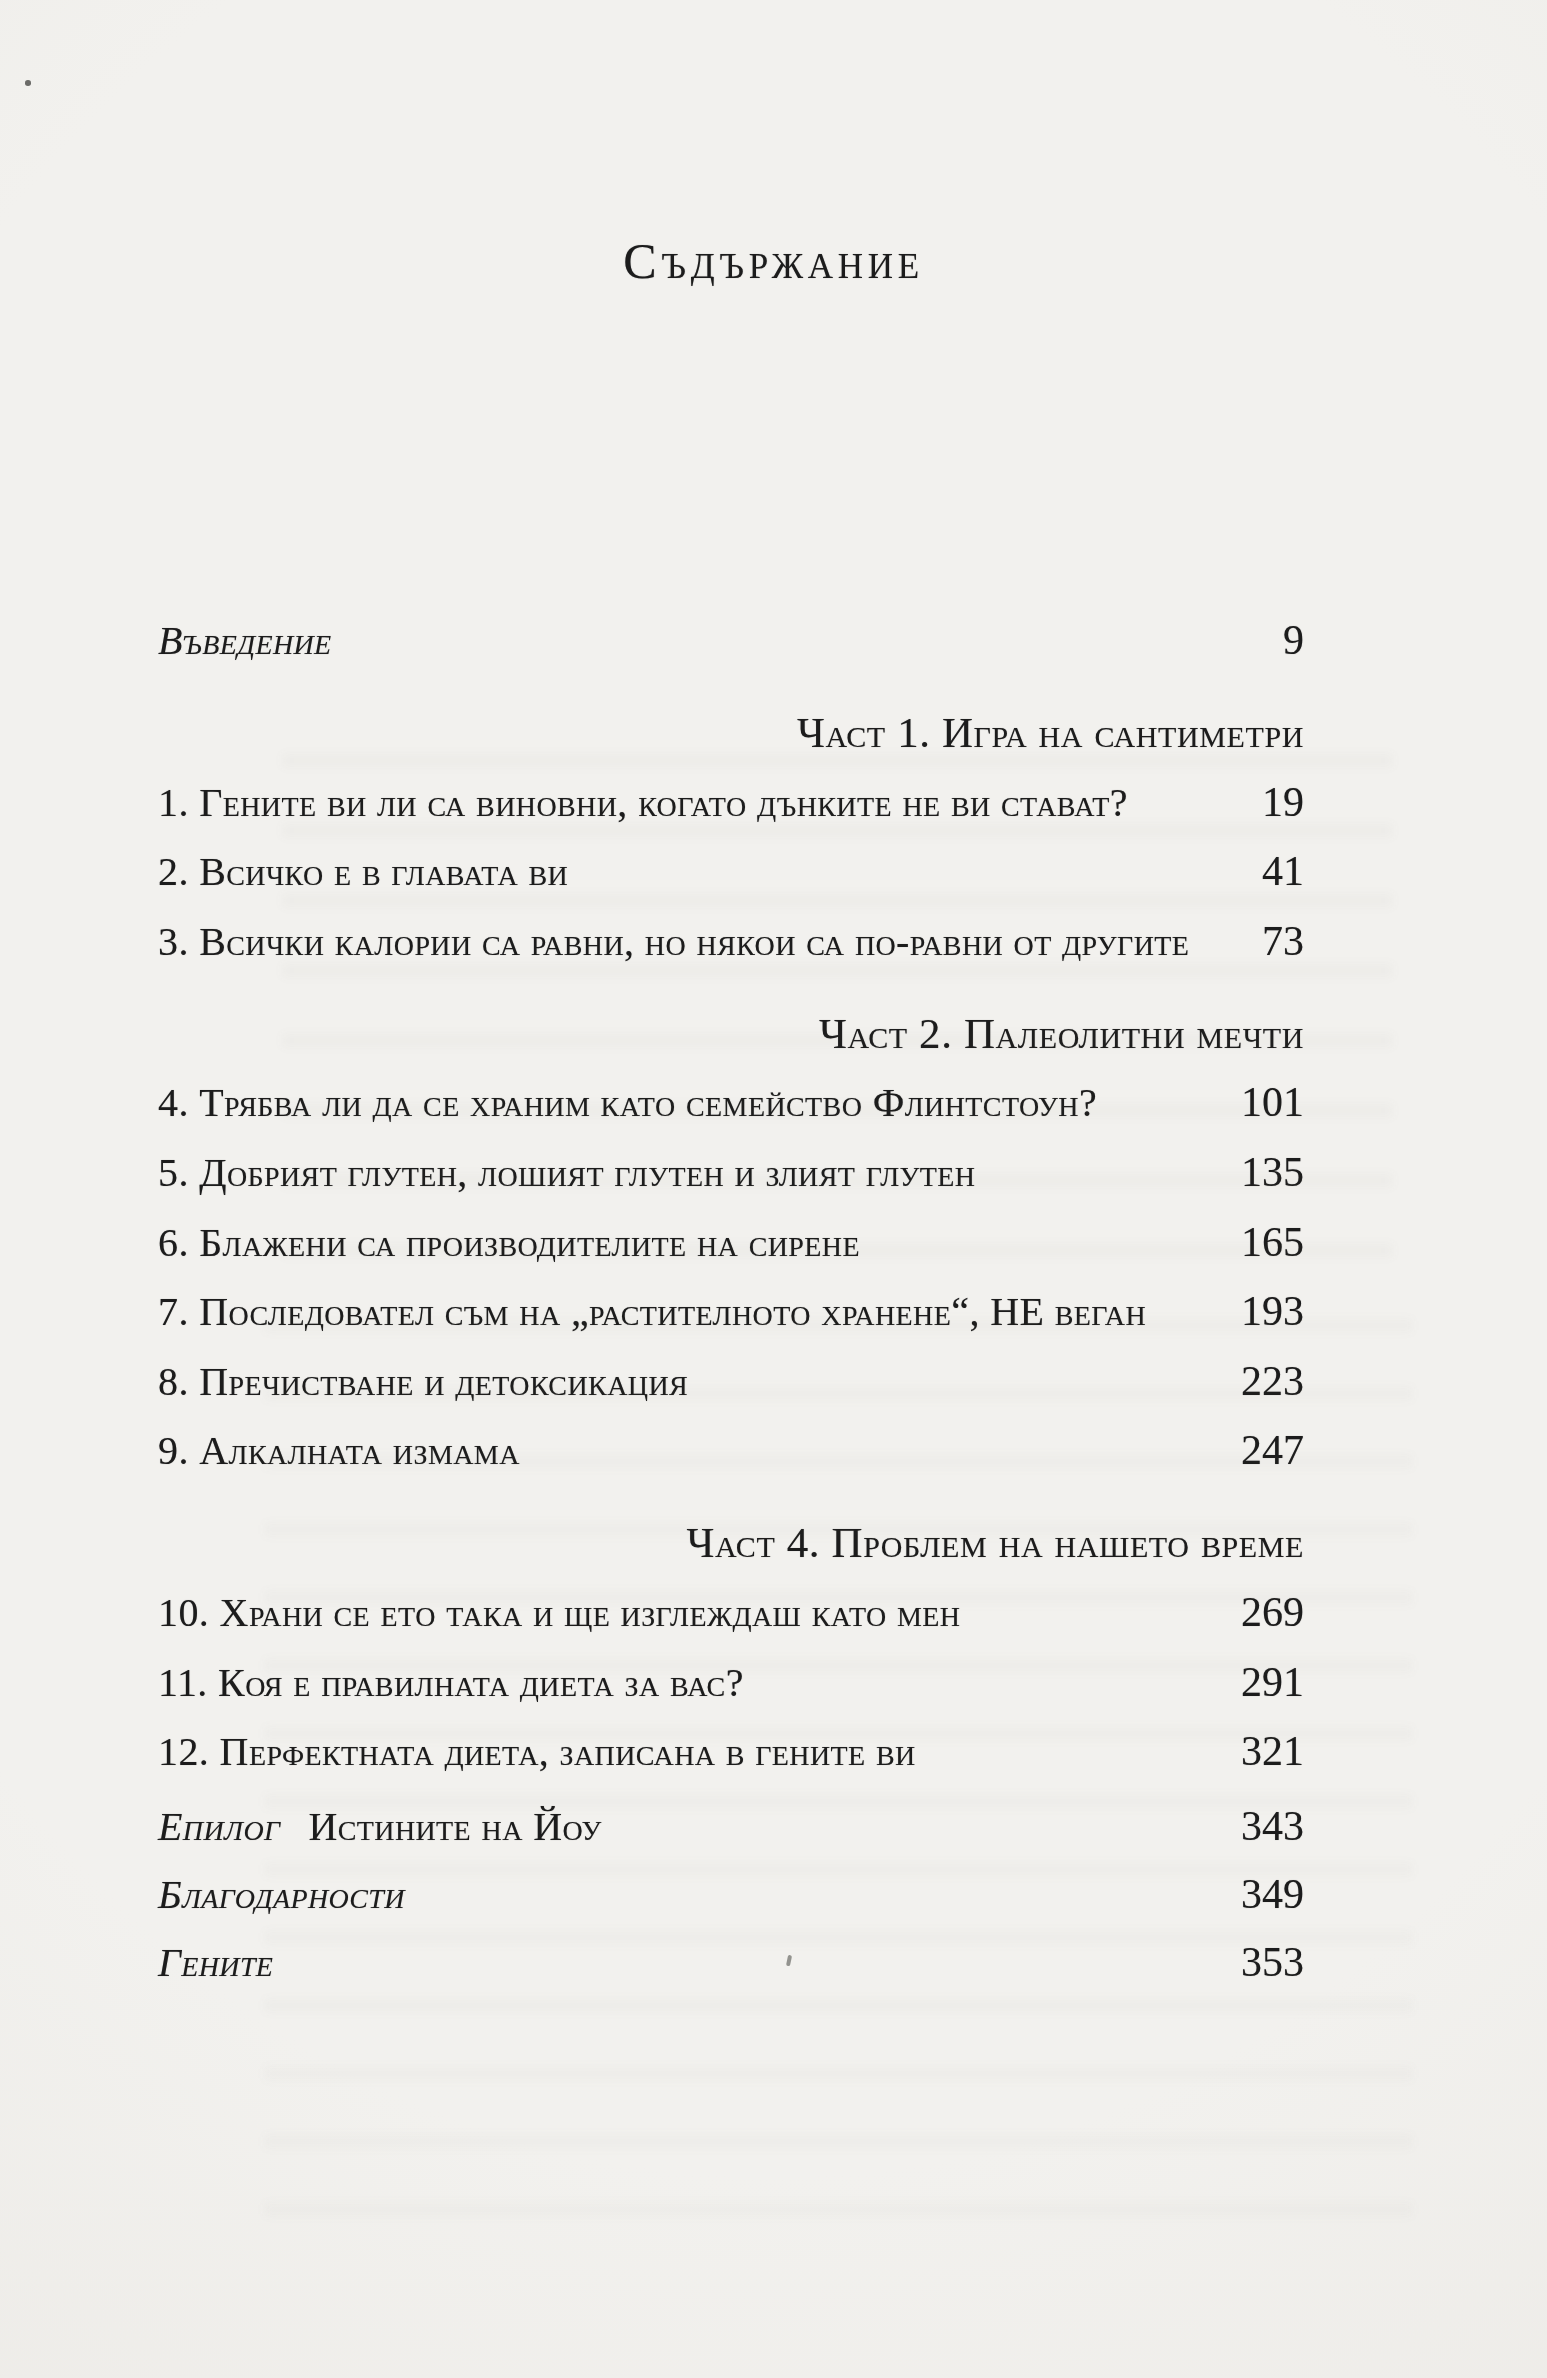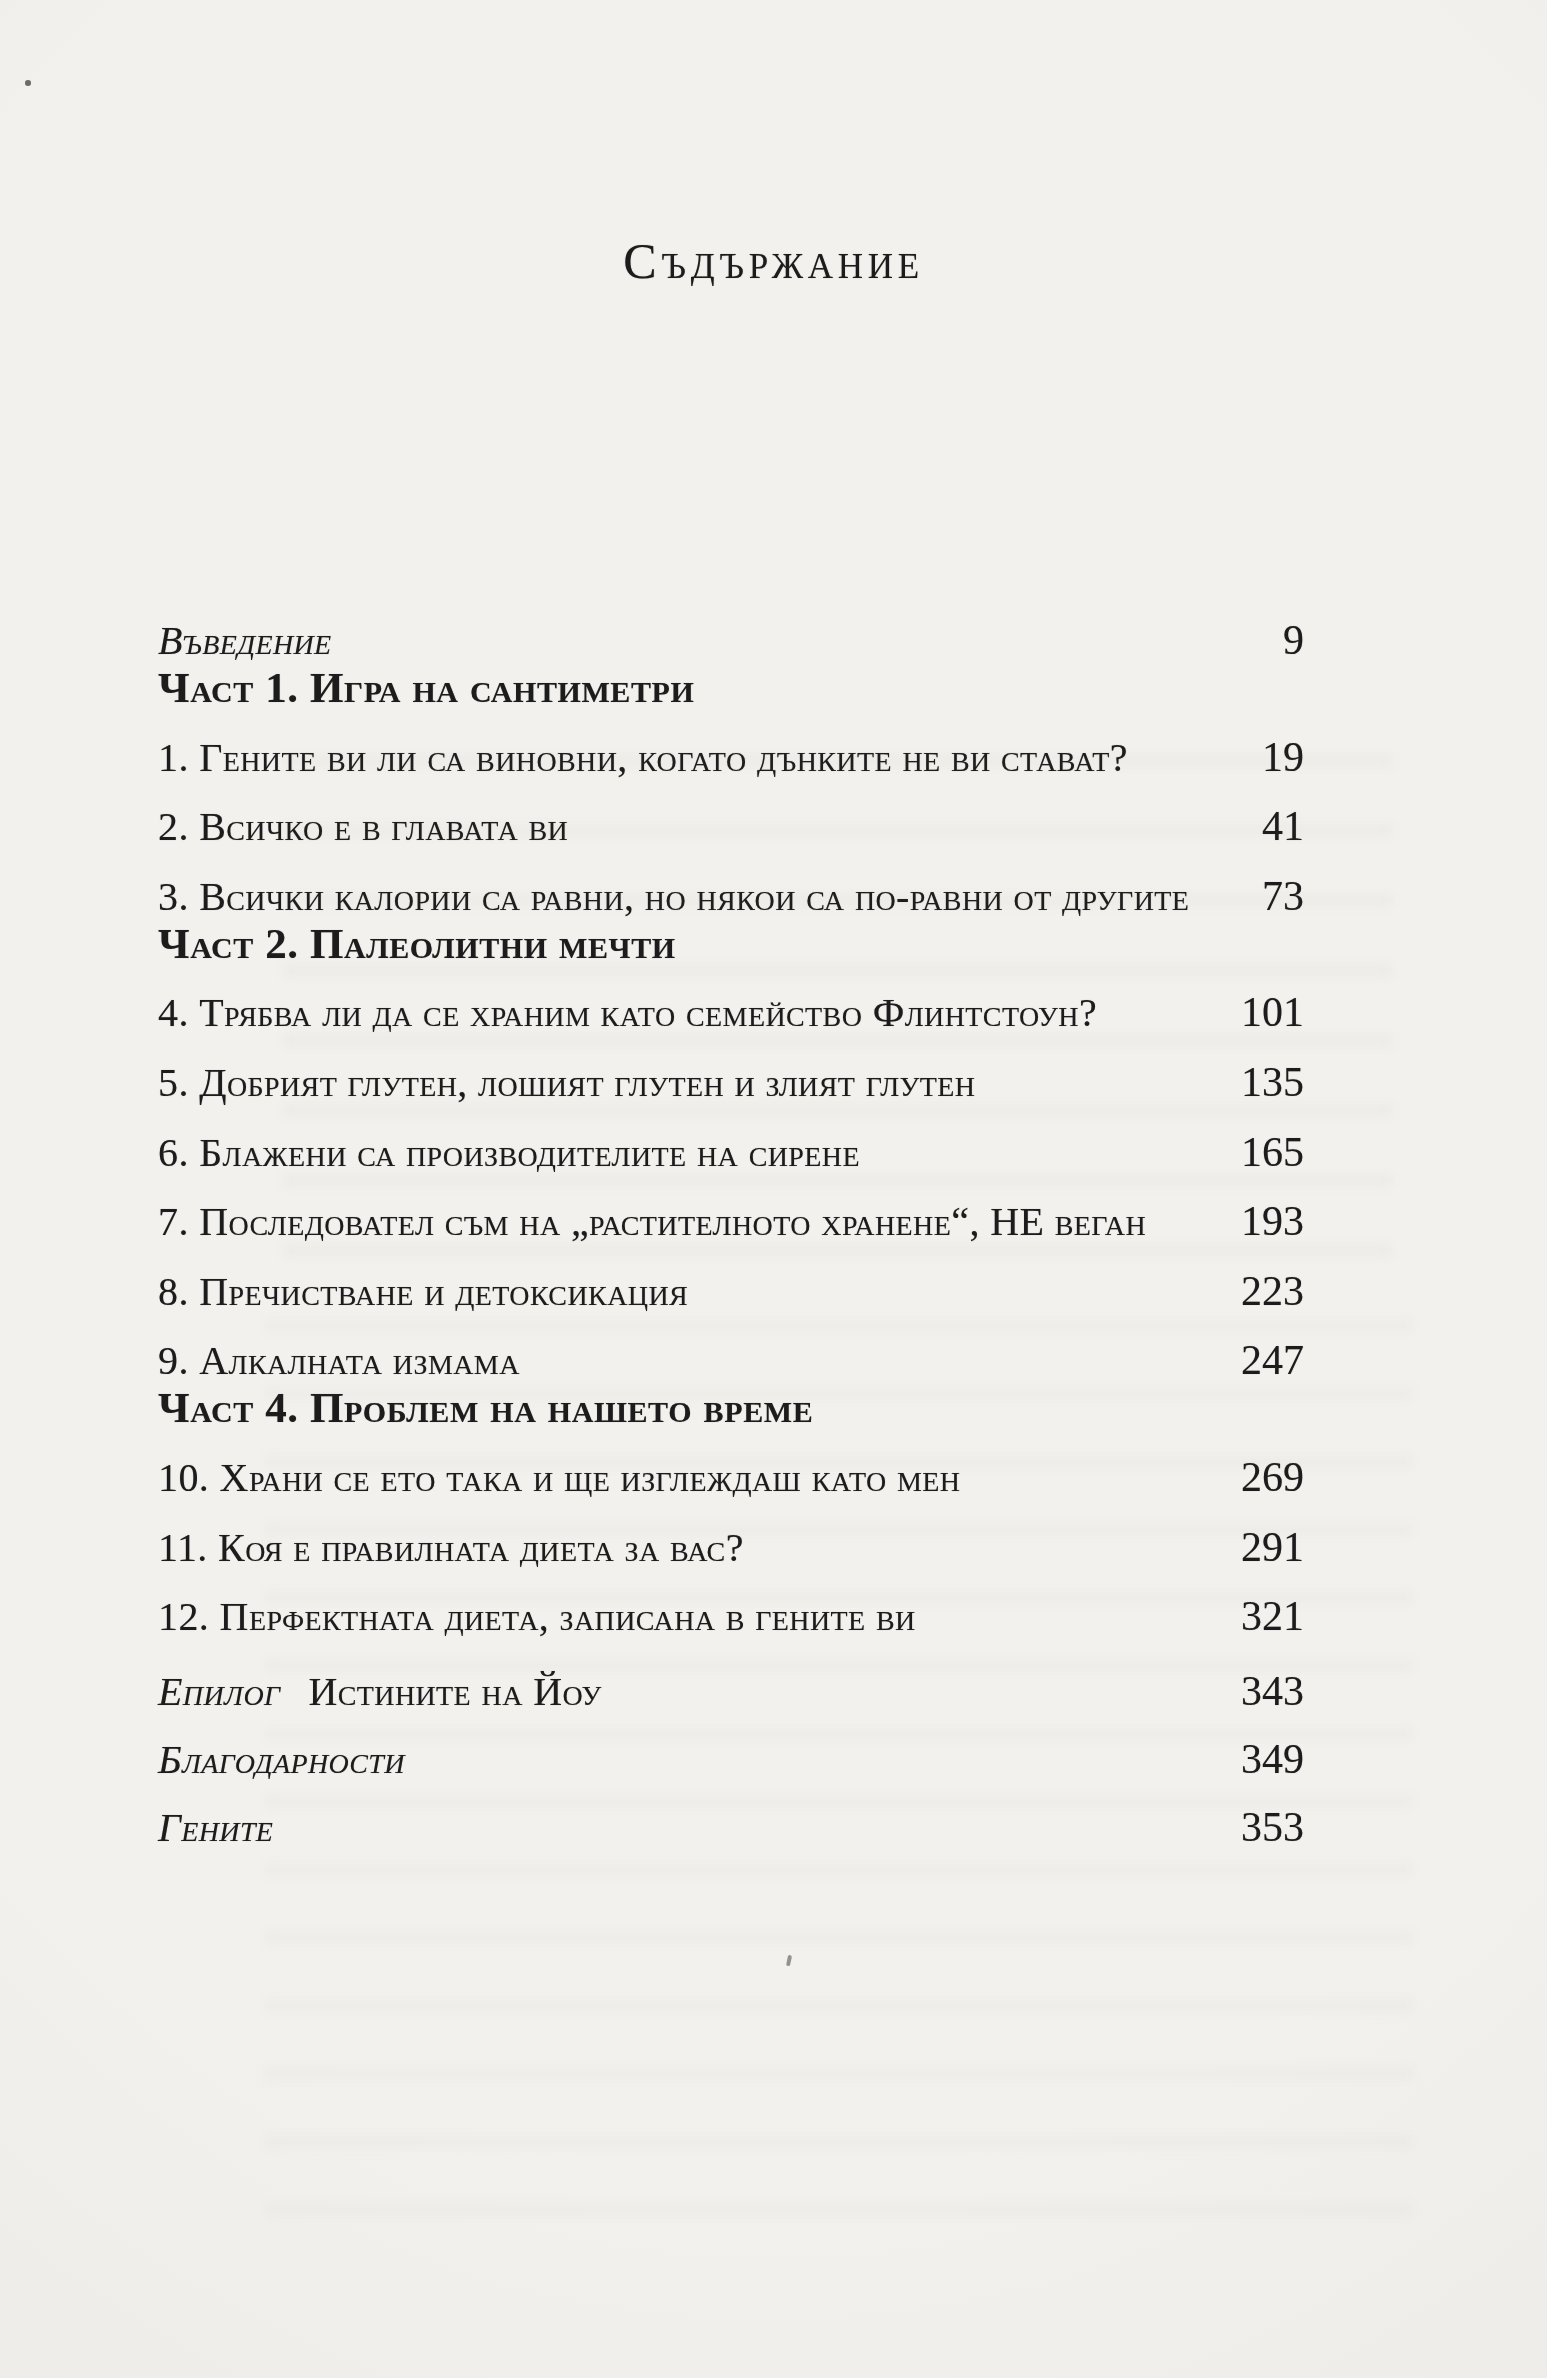--- a/index.html
+++ b/index.html
@@ -42,22 +42,23 @@
   }
   .row .label{font-variant:small-caps;}
   .row .leader{flex:1 1 auto;min-width:28px;}
   .row .page-num{
     font-variant:normal;font-style:normal;font-weight:400;
     font-size:42px;letter-spacing:0;
   }
   .row--front{margin-top:313px;}
   .row--front .label, .row--back .label{font-style:italic;}
   .row--part{
-    justify-content:flex-start;
-    font-weight:700;font-size:43px;
+    margin-top:45px;
+    justify-content:flex-end;
+    font-weight:400;font-size:43px;
     letter-spacing:0.6px;
   }
   .row--chapter{margin-top:22.6px;}
   .row--epilogue{margin-top:28px;}
   .row--epilogue .prefix{font-style:italic;margin-right:28px;}
   .row--back-first{margin-top:105px;}
   .row--back{margin-top:21px;}
 </style>
 </head>
 <body style="color: rgb(28, 28, 28);">

